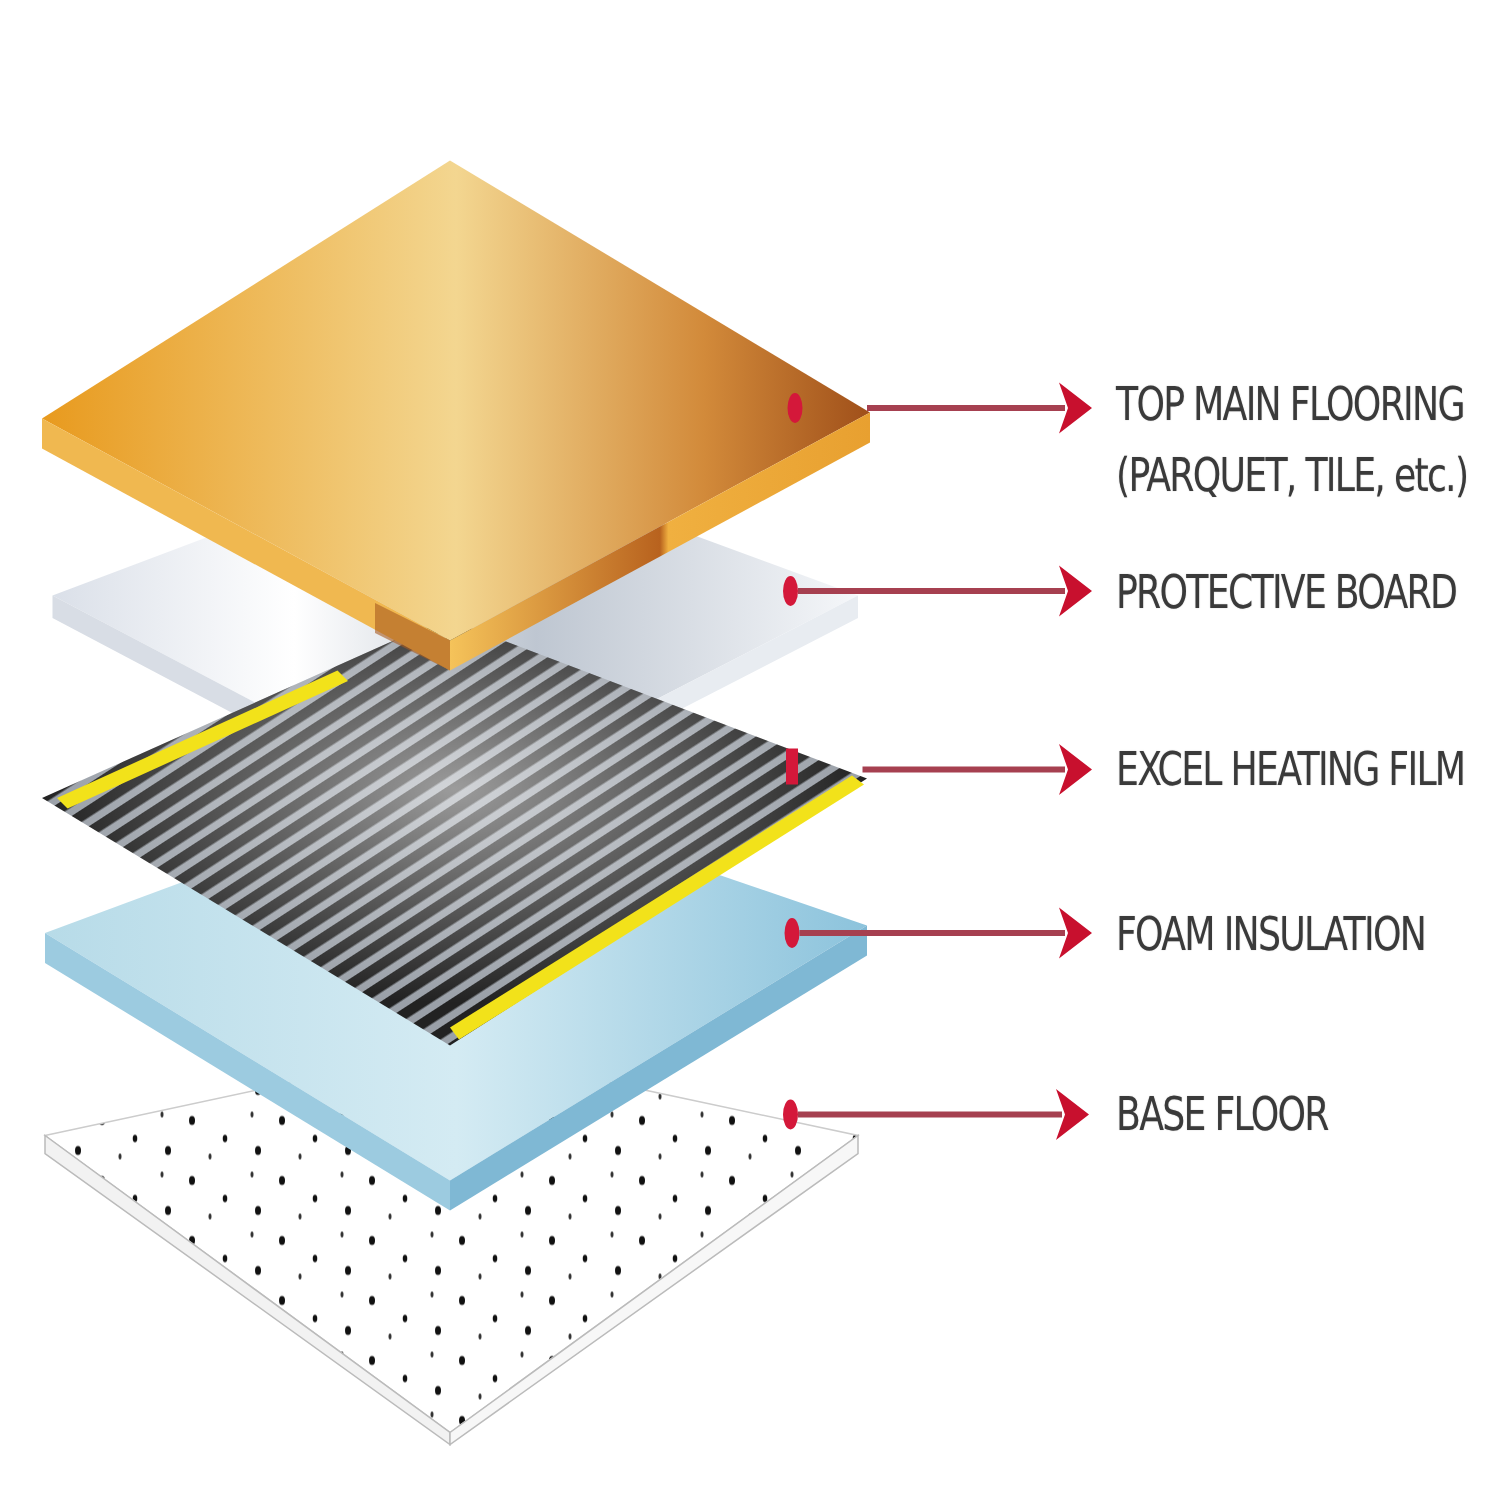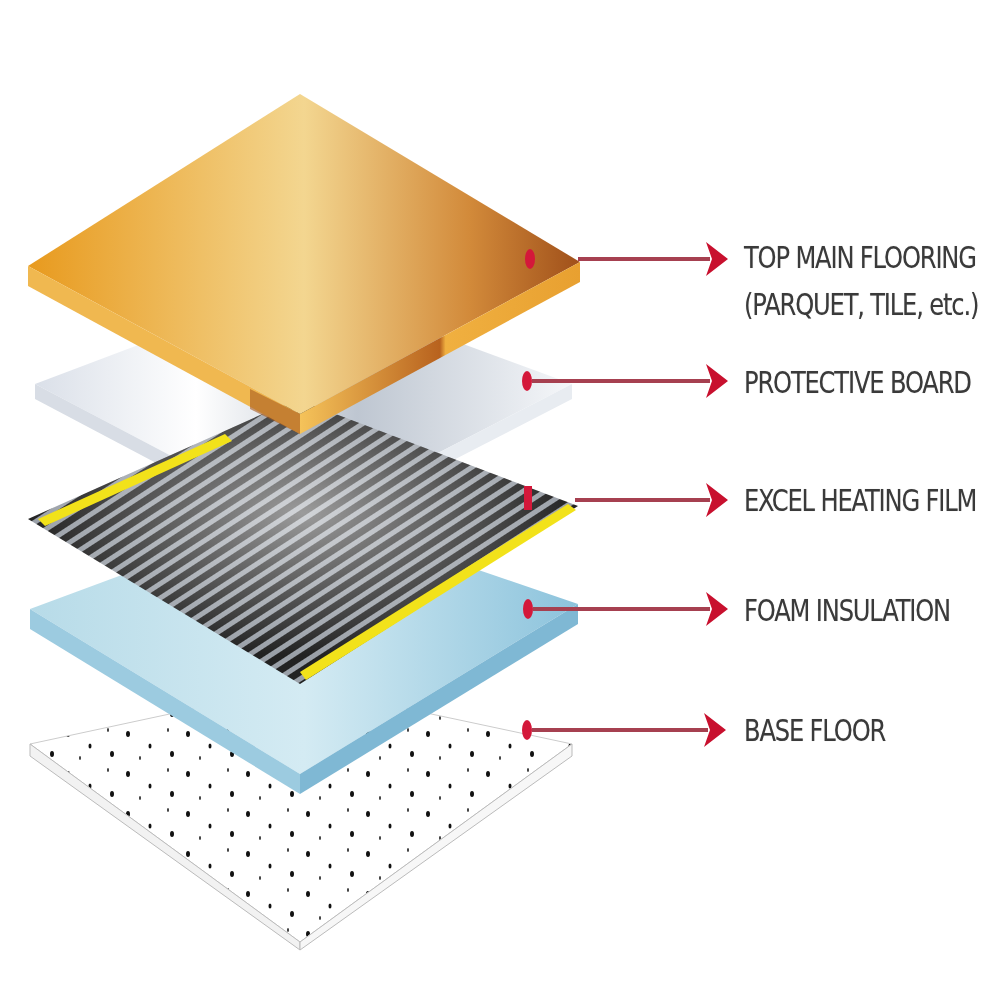--- a/index.html
+++ b/index.html
@@ -1,17 +1,17 @@
 <!DOCTYPE html>
 <html><head>
 <meta charset="utf-8">
 <style>
   html, body { margin:0; padding:0; background:#ffffff; }
   body { width:1000px; height:1000px; position:relative; overflow:hidden; font-family:"DejaVu Sans", sans-serif; }
-  #diagram { position:absolute; left:0; top:4px; width:1000px; height:888px; }
+  #diagram { position:absolute; left:0; top:17px; width:1000px; height:888px; }
   .label {
     position:absolute; left:744px; color:#3a3a3a; font-size:31px; line-height:36px;
     letter-spacing:-1.5px; transform:scaleX(0.78); transform-origin:left center; white-space:nowrap;
     text-shadow:0 0 1px rgba(0,0,0,0.25);
   }
 </style>
 </head>
 <body>
 
 <div id="diagram">

